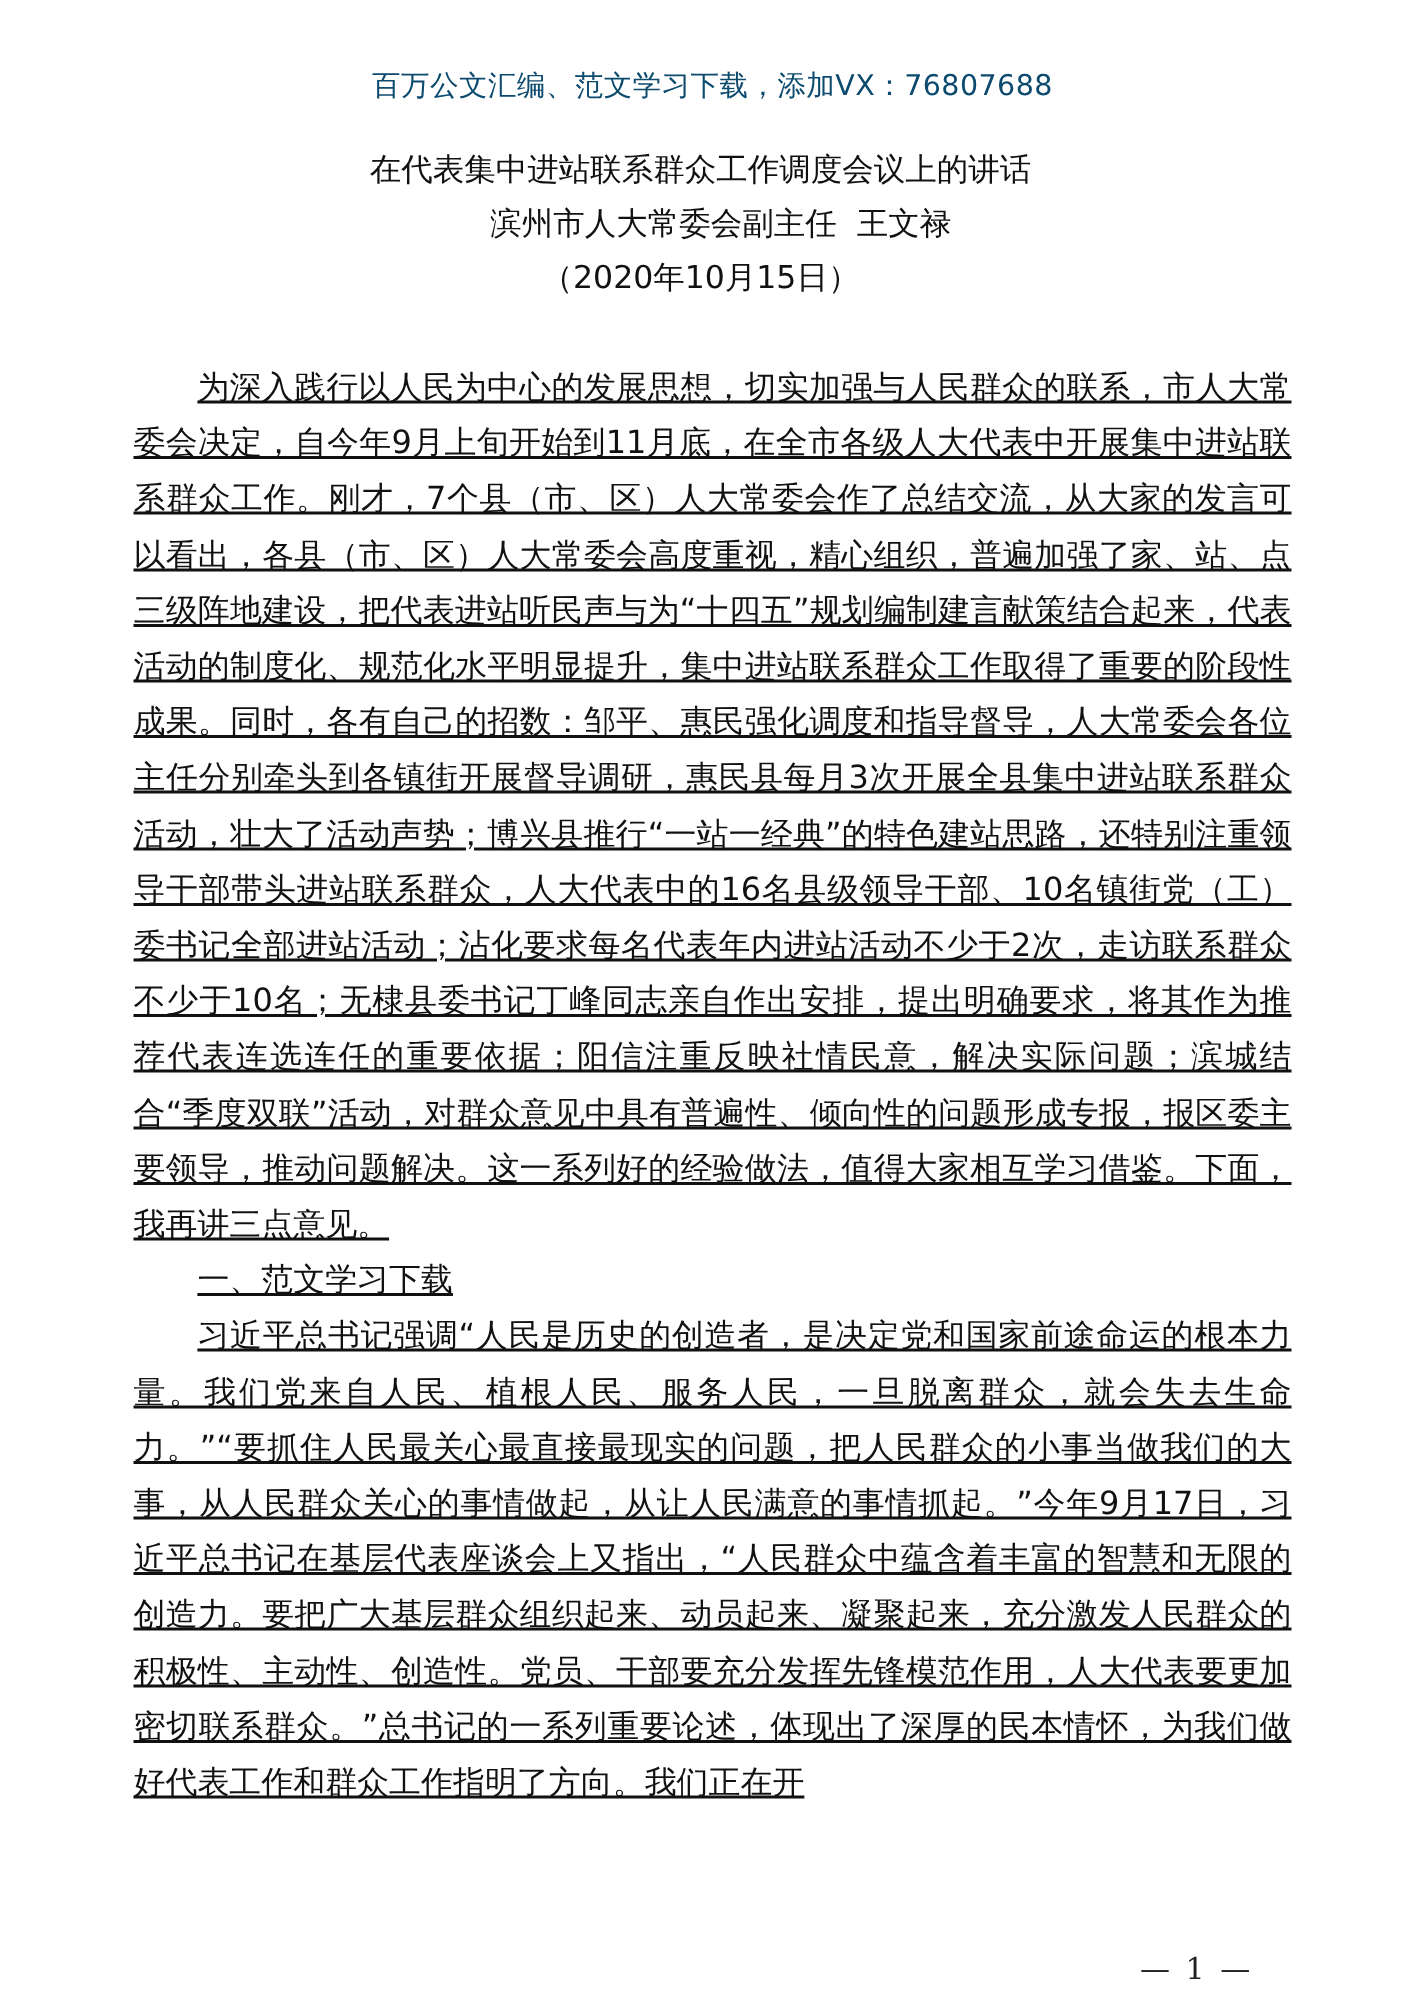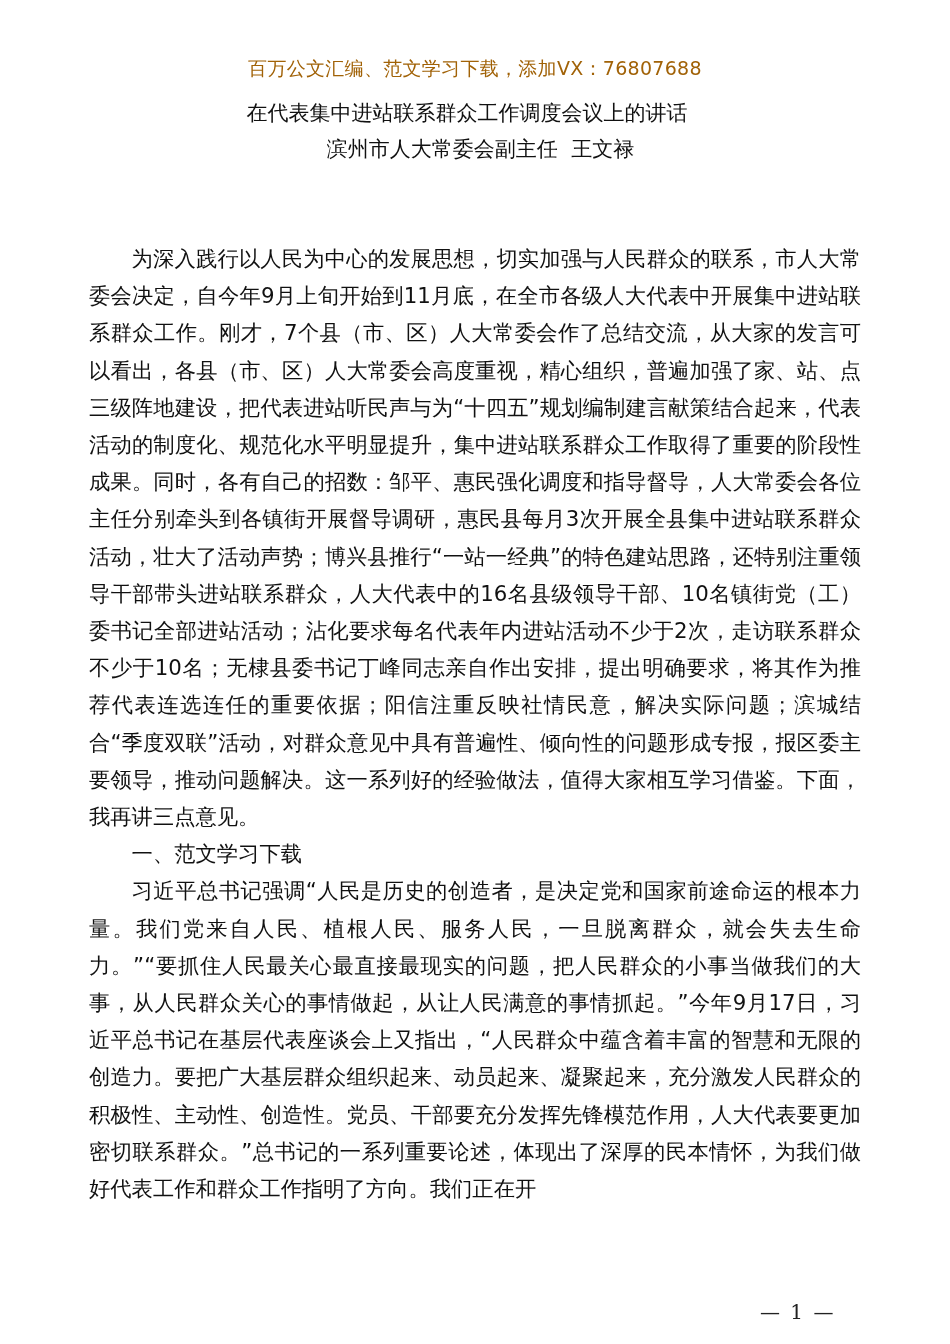--- a/index.html
+++ b/index.html
@@ -21,43 +21,43 @@
       width: 950px;
       height: 1344px;
     }
     .banner {
       position: absolute;
       top: 44px;
       left: 0;
       width: 950px;
       text-align: center;
       font-size: 19px;
-      color: #a16207;
+      color: #0c4a6e;
       letter-spacing: 0.3px;
-      margin-top: 12px;
     }
     .title-block {
       position: absolute;
       top: 95px;
       left: 0;
       width: 934px;
       text-align: center;
       font-size: 21px;
       line-height: 36px;
     }
     .title-block div { white-space: nowrap; }
     .body-text {
       position: absolute;
       top: 240px;
       left: 89px;
       width: 772px;
       font-size: 21.3px;
       line-height: 37.2px;
       text-align: justify;
       text-justify: inter-character;
+      text-decoration: underline;
     }
     .body-text p {
       margin: 0;
       text-indent: 2em;
     }
     .body-text p.heading {
       text-indent: 2em;
     }
     .page-number {
       position: absolute;
@@ -72,20 +72,21 @@
 </head>
 <body>
 
 <div class="page">
 
   <div class="banner">百万公文汇编、范文学习下载，添加VX：76807688</div>
 
   <div class="title-block">
     <div>在代表集中进站联系群众工作调度会议上的讲话</div>
     <div style="white-space:pre;padding-left:27px;">滨州市人大常委会副主任  王文禄</div>
+    <div>（2020年10月15日）</div>
   </div>
 
   <div class="body-text">
     <p>为深入践行以人民为中心的发展思想，切实加强与人民群众的联系，市人大常委会决定，自今年9月上旬开始到11月底，在全市各级人大代表中开展集中进站联系群众工作。刚才，7个县（市、区）人大常委会作了总结交流，从大家的发言可以看出，各县（市、区）人大常委会高度重视，精心组织，普遍加强了家、站、点三级阵地建设，把代表进站听民声与为“十四五”规划编制建言献策结合起来，代表活动的制度化、规范化水平明显提升，集中进站联系群众工作取得了重要的阶段性成果。同时，各有自己的招数：邹平、惠民强化调度和指导督导，人大常委会各位主任分别牵头到各镇街开展督导调研，惠民县每月3次开展全县集中进站联系群众活动，壮大了活动声势；博兴县推行“一站一经典”的特色建站思路，还特别注重领导干部带头进站联系群众，人大代表中的16名县级领导干部、10名镇街党（工）委书记全部进站活动；沾化要求每名代表年内进站活动不少于2次，走访联系群众不少于10名；无棣县委书记丁峰同志亲自作出安排，提出明确要求，将其作为推荐代表连选连任的重要依据；阳信注重反映社情民意，解决实际问题；滨城结合“季度双联”活动，对群众意见中具有普遍性、倾向性的问题形成专报，报区委主要领导，推动问题解决。这一系列好的经验做法，值得大家相互学习借鉴。下面，我再讲三点意见。</p>
     <p class="heading">一、范文学习下载</p>
     <p>习近平总书记强调“人民是历史的创造者，是决定党和国家前途命运的根本力量。我们党来自人民、植根人民、服务人民，一旦脱离群众，就会失去生命力。”“要抓住人民最关心最直接最现实的问题，把人民群众的小事当做我们的大事，从人民群众关心的事情做起，从让人民满意的事情抓起。”今年9月17日，习近平总书记在基层代表座谈会上又指出，“人民群众中蕴含着丰富的智慧和无限的创造力。要把广大基层群众组织起来、动员起来、凝聚起来，充分激发人民群众的积极性、主动性、创造性。党员、干部要充分发挥先锋模范作用，人大代表要更加密切联系群众。”总书记的一系列重要论述，体现出了深厚的民本情怀，为我们做好代表工作和群众工作指明了方向。我们正在开</p>
   </div>
 
   <div class="page-number">— 1 —</div>
 

